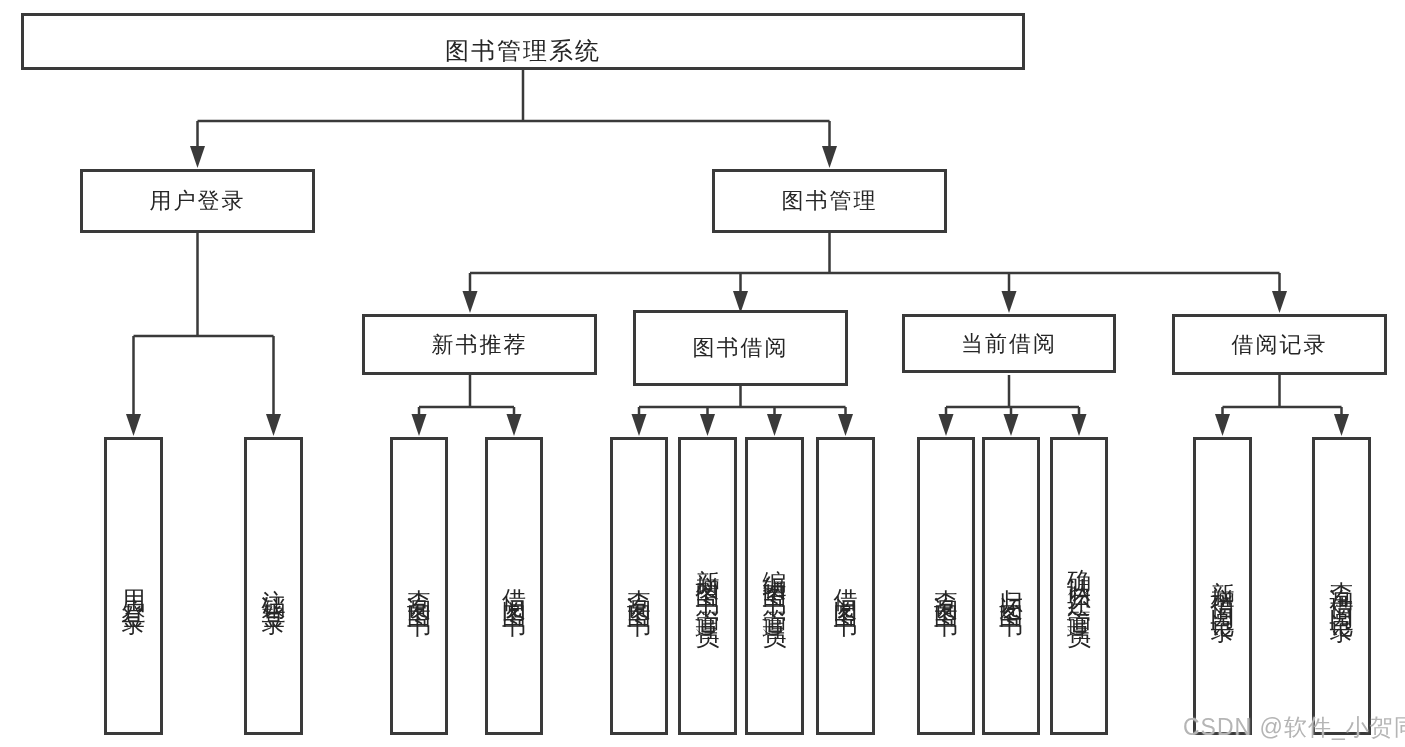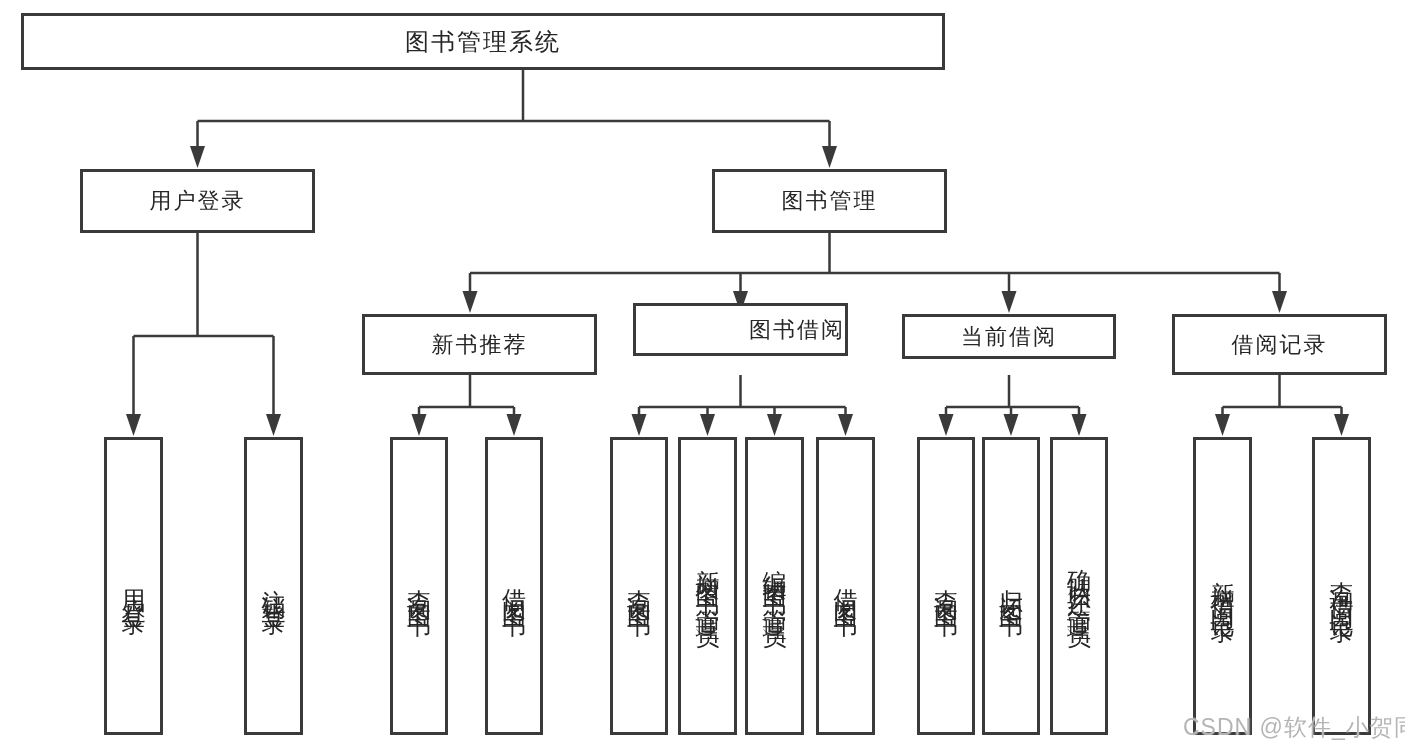--- a/index.html
+++ b/index.html
@@ -99,38 +99,38 @@
       <polygon points="767,414 782,414 774.5,436"></polygon>
       <polygon points="838,414 853,414 845.5,436"></polygon>
       <polygon points="938.5,414 953.5,414 946,436"></polygon>
       <polygon points="1003.5,414 1018.5,414 1011,436"></polygon>
       <polygon points="1071.5,414 1086.5,414 1079,436"></polygon>
       <polygon points="1215,414 1230,414 1222.5,436"></polygon>
       <polygon points="1334,414 1349,414 1341.5,436"></polygon>
     </g>
   </svg>
 
-  <div class="hbox root-box" style="left:21px; top:13px; width:924px; height:57px;">
+  <div class="hbox root-box" style="left:21px; top:13px; width:1004px; height:57px;align-items:flex-end;">
     <span>图书管理系统</span>
   </div>
 
   <div class="hbox" style="left:80px; top:169px; width:235px; height:64px;">
     <span>用户登录</span>
   </div>
   <div class="hbox" style="left:712px; top:169px; width:235px; height:64px;text-align:center;">
     <span>图书管理</span>
   </div>
 
   <div class="hbox" style="left:362px; top:314px; width:235px; height:61px;">
     <span>新书推荐</span>
   </div>
-  <div class="hbox" style="left:633px; top:303px; width:215px; height:53px;justify-content:flex-end;">
+  <div class="hbox" style="left:633px; top:310px; width:215px; height:76px;">
     <span>图书借阅</span>
   </div>
-  <div class="hbox" style="left:902px; top:314px; width:214px; height:45px;text-align:right;">
+  <div class="hbox" style="left:902px; top:314px; width:214px; height:59px;text-align:right;">
     <span>当前借阅</span>
   </div>
   <div class="hbox" style="left:1172px; top:314px; width:215px; height:61px;">
     <span>借阅记录</span>
   </div>
 
   <div class="leaf" style="left:104px; top:437px; width:59px; height:298px;">
     <span>用户登录</span>
   </div>
   <div class="leaf" style="left:244px; top:437px; width:59px; height:298px;">

